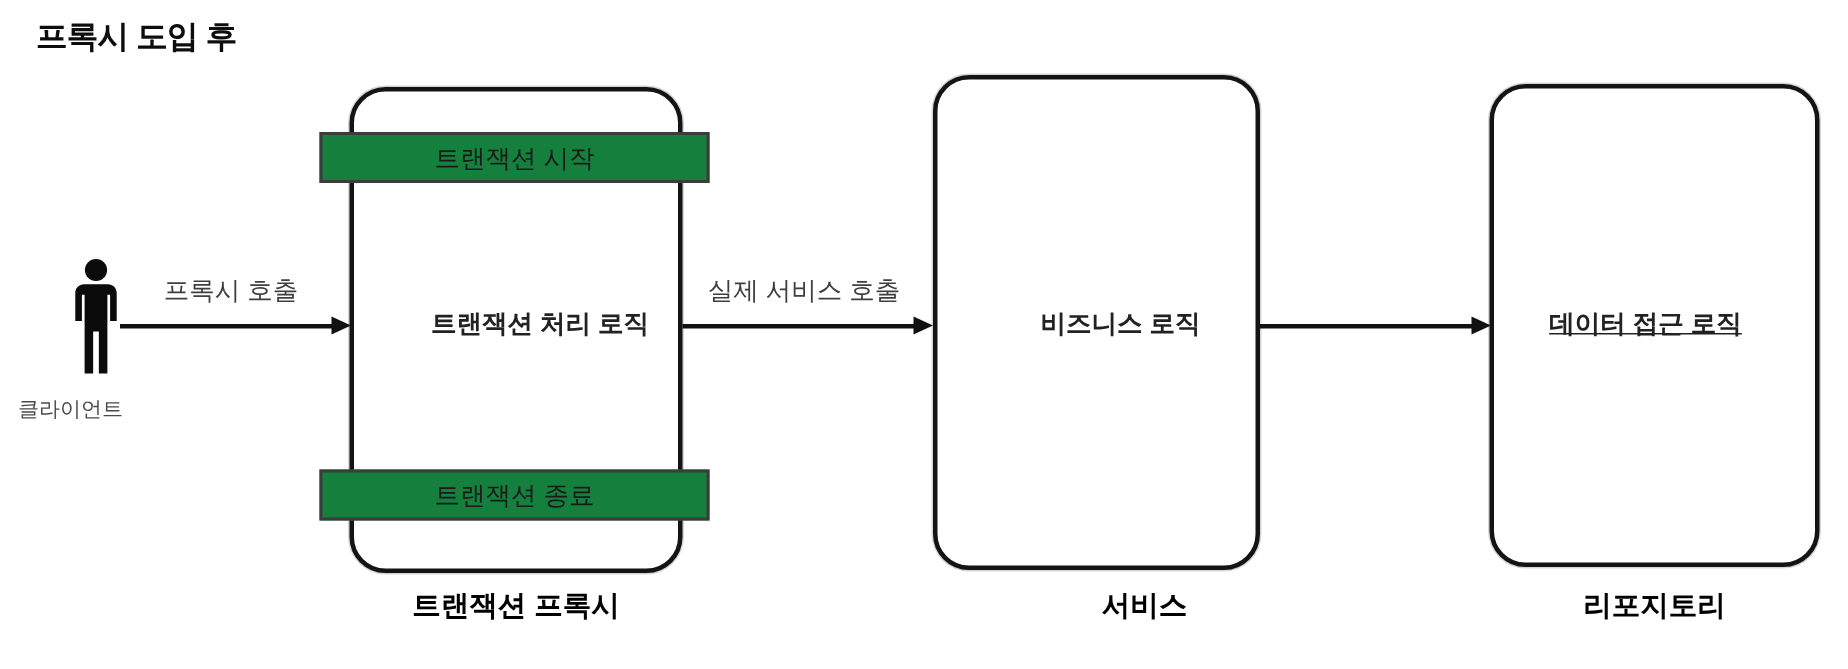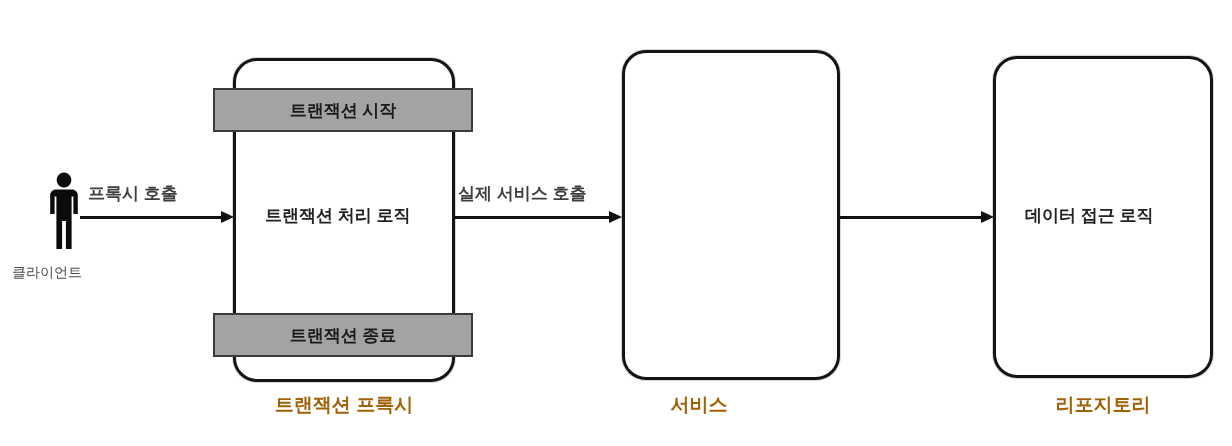--- a/index.html
+++ b/index.html
@@ -27,72 +27,73 @@
     position: absolute; background: #ffffff;
     border: 3px solid #141414; border-radius: 24px;
     box-shadow: 0 0 0 1px rgba(20,20,20,0.18);
   }
   .node-proxy      { left: 233px; top: 58px; width: 222px; height: 324px; }
   .node-service    { left: 622px; top: 50px; width: 218px; height: 330px; }
   .node-repository { left: 993px; top: 56px; width: 220px; height: 322px; }
 
   
   .band {
-    position: absolute; left: 213px; width: 260px; height: 44px;
-    background: #a3a3a3; border: 2px solid #3c3c3c; z-index: 3;
+    position: absolute; left: 213px; width: 260px; height: 34px;
+    background: #15803d; border: 2px solid #3c3c3c; z-index: 3;
     display: flex; align-items: center; justify-content: center;
-    font-size: 17px; font-weight: 700; color: #1a1a1a;
+    font-size: 17px; font-weight: 400; color: #1a1a1a;
   }
   .band-top    { top: 88px; }
   .band-bottom { top: 313px; }
 
   
   .node-body {
     position: absolute; top: 203px; height: 26px; line-height: 26px;
-    font-size: 17px; font-weight: 600; color: #222222; z-index: 2; padding-left: 32px;
+    text-align: center; font-size: 17px; font-weight: 600; color: #222222; z-index: 2; padding-left: 32px;
   }
   .body-proxy      { left: 233px; width: 222px; }
   .body-service    { left: 622px; width: 218px; }
-  .body-repository { left: 993px; width: 176px; }
+  .body-repository { left: 993px; width: 176px; text-decoration: underline; }
 
   
   .caption {
     position: absolute; top: 392px; height: 26px; line-height: 26px;
-    text-align: center; font-size: 19px; font-weight: 700; color: #a16207;
+    text-align: center; font-size: 19px; font-weight: 700; color: #000000;
   }
   .caption-proxy      { left: 233px; width: 222px; }
-  .caption-service    { left: 590px; width: 218px; }
+  .caption-service    { left: 654px; width: 218px; }
   .caption-repository { left: 993px; width: 220px; text-align: center; }
 
   
   .arrow-line { position: absolute; top: 216px; height: 3px; background: #111111; z-index: 1; }
   .arrow-head {
     position: absolute; top: 211px; width: 0; height: 0; z-index: 1;
     border-top: 6.5px solid transparent; border-bottom: 6.5px solid transparent;
     border-left: 13px solid #111111;
   }
   .arrow1-line { left: 80px;  width: 142px; }
   .arrow1-head { left: 221px; }
   .arrow2-line { left: 455px; width: 155px; }
   .arrow2-head { left: 609px; }
   .arrow3-line { left: 840px; width: 142px; }
   .arrow3-head { left: 981px; }
 
   .arrow-label {
     position: absolute; top: 182px; height: 24px; line-height: 24px;
-    font-size: 17px; font-weight: 700; color: #3f3f3f;
+    text-align: center; font-size: 17px; font-weight: 400; color: #3f3f3f;
   }
   .arrow1-label { left: 88px;  width: 132px; }
   .arrow2-label { left: 458px; width: 156px; }
 </style>
 </head>
 <body>
 
 <div class="canvas">
 
+  <div class="title">프록시 도입 후</div>
 
   <svg class="client-icon" viewBox="0 0 44 80" xmlns="http://www.w3.org/2000/svg" aria-hidden="true">
     <circle cx="22" cy="8" r="7.4" fill="#0b0b0b"></circle>
     <path fill="#0b0b0b" d="M14 17.5 L30 17.5 C33.3 17.5 35.8 20 35.8 23.2 L35.8 42 L31.4 42 L31.4 24.5 L29.6 24.5 L29.6 77 L23.9 77 L23.9 49 L20.1 49 L20.1 77 L14.4 77 L14.4 24.5 L12.6 24.5 L12.6 42 L8.2 42 L8.2 23.2 C8.2 20 10.7 17.5 14 17.5 Z"></path>
   </svg>
   <div class="client-label">클라이언트</div>
 
   <div class="arrow-label arrow1-label">프록시 호출</div>
   <div class="arrow-line arrow1-line"></div>
   <div class="arrow-head arrow1-head"></div>
@@ -101,20 +102,21 @@
   <div class="band band-top">트랜잭션 시작</div>
   <div class="node-body body-proxy">트랜잭션 처리 로직</div>
   <div class="band band-bottom">트랜잭션 종료</div>
   <div class="caption caption-proxy">트랜잭션 프록시</div>
 
   <div class="arrow-label arrow2-label">실제 서비스 호출</div>
   <div class="arrow-line arrow2-line"></div>
   <div class="arrow-head arrow2-head"></div>
 
   <div class="node node-service"></div>
+  <div class="node-body body-service">비즈니스 로직</div>
   <div class="caption caption-service">서비스</div>
 
   <div class="arrow-line arrow3-line"></div>
   <div class="arrow-head arrow3-head"></div>
 
   <div class="node node-repository"></div>
   <div class="node-body body-repository">데이터 접근 로직</div>
   <div class="caption caption-repository">리포지토리</div>
 
 </div>

